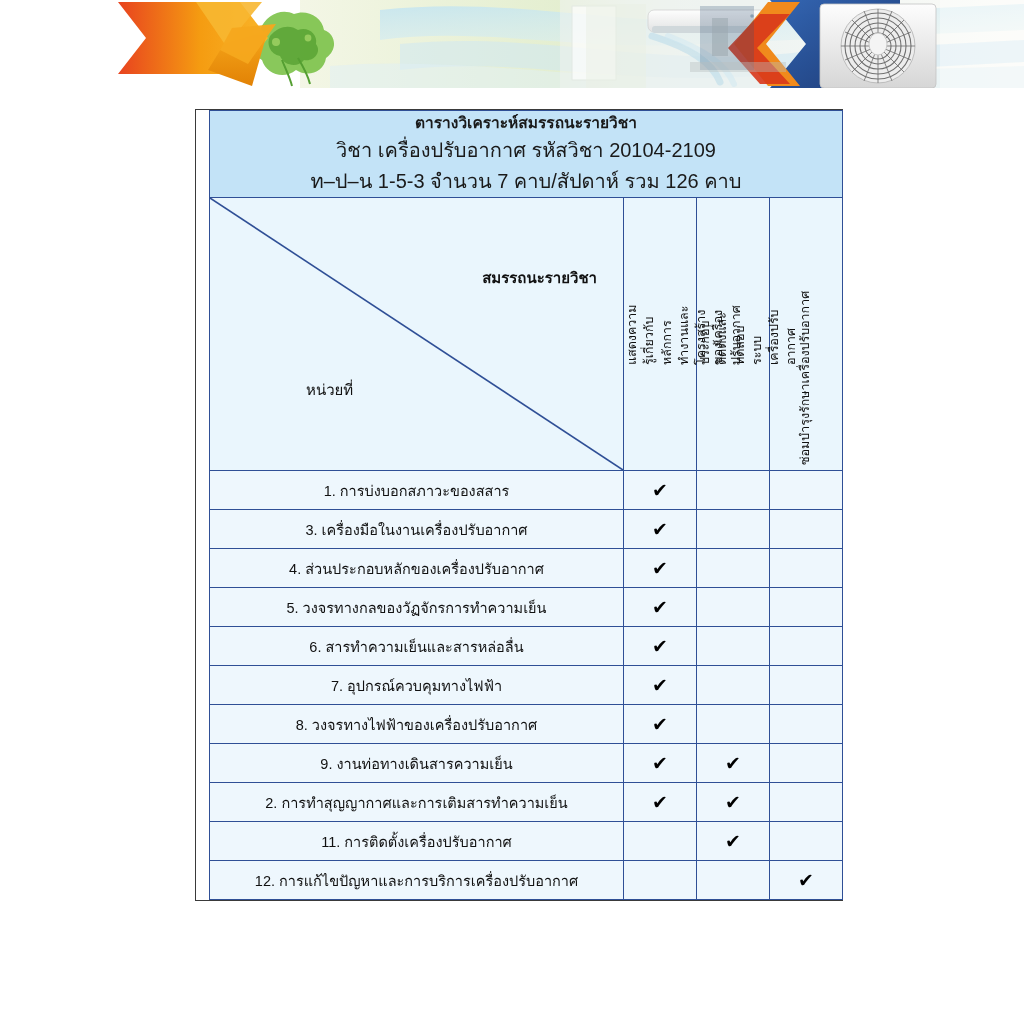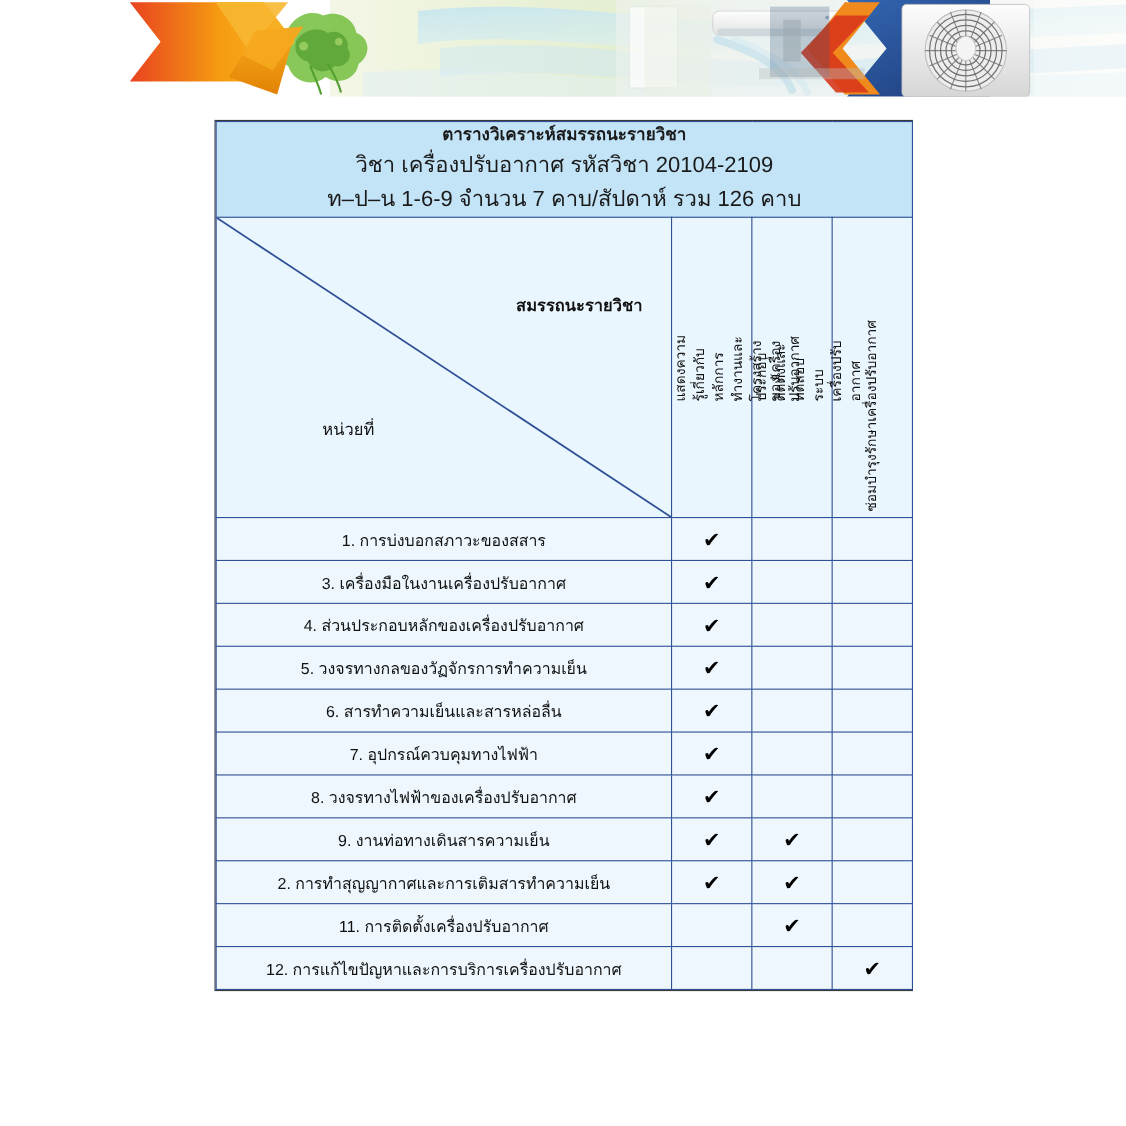--- a/index.html
+++ b/index.html
@@ -37,20 +37,21 @@
   }
   table.analysis td{
     border:1px solid #2f4f96;
     padding:0;
     vertical-align:middle;
   }
 
   
   .tbl-wrap{
     box-shadow:0 0 0 1px #3a3a3a;
+    padding-left:13px;
   }
 
   
   td.title-cell{
     background:#c3e3f7;
     border:1px solid #5a7fb4;
     text-align:center;
     padding:9px 6px 11px 6px;
     line-height:1.55;
   }
@@ -260,21 +261,21 @@
         <col style="width:73px">
         <col style="width:73px">
         <col style="width:73px">
       </colgroup>
       <tbody>
 
         <tr>
           <td class="title-cell" colspan="4">
             <span class="title-main">ตารางวิเคราะห์สมรรถนะรายวิชา</span>
             <span class="title-sub">วิชา เครื่องปรับอากาศ     รหัสวิชา 20104-2109</span>
-            <span class="title-sub">ท–ป–น 1-6-9    จำนวน 7 คาบ/สัปดาห์    รวม 126 คาบ</span>
+            <span class="title-sub">ท–ป–น 1-5-3    จำนวน 7 คาบ/สัปดาห์    รวม 126 คาบ</span>
           </td>
         </tr>
 
         <tr>
           <td class="diag-cell">
             <svg class="diag-line" viewBox="0 0 414 272" preserveAspectRatio="none">
               <line x1="0" y1="0" x2="414" y2="272" stroke="#2f4f96" stroke-width="1.6"></line>
             </svg>
             <span class="lbl-topright">สมรรถนะรายวิชา</span>
             <span class="lbl-bottomleft">หน่วยที่</span>

